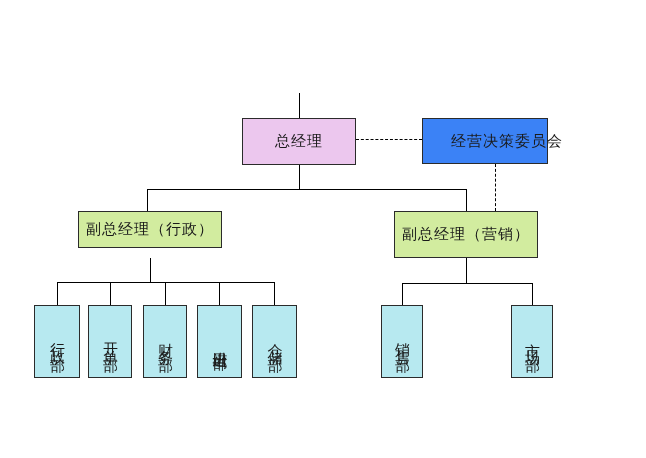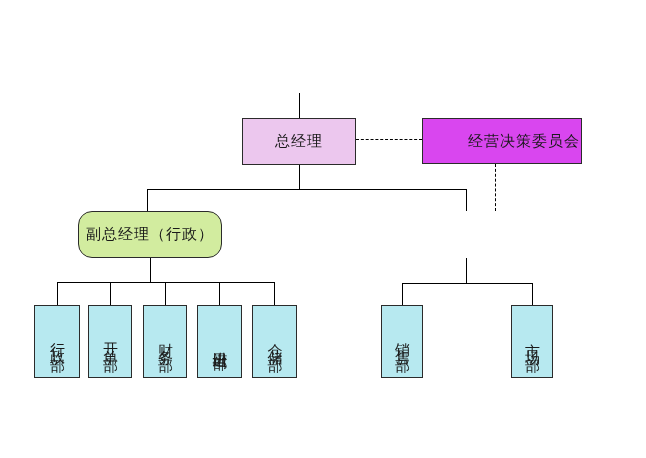--- a/index.html
+++ b/index.html
@@ -70,24 +70,25 @@
   <div class="vline" style="left:274px; top:282px; height:23px;"></div>
 
   <div class="vline" style="left:466px; top:258px; height:25px;"></div>
   <div class="hline" style="left:402px; top:283px; width:130px;"></div>
   <div class="vline" style="left:402px; top:283px; height:22px;"></div>
   <div class="vline" style="left:532px; top:283px; height:22px;"></div>
 
 
   <div class="node" style="left: 242px; top: 118px; width: 114px; height: 47px; background-color: rgb(236, 199, 238); text-align: right;">总经理</div>
 
-  <div class="node" style="left: 422px; top: 118px; width: 160px; height: 46px; background-color: #d946ef; padding-left: 44px;">经营决策委员会</div>
+  <div class="node" style="left: 422px; top: 118px; width: 126px; height: 46px; background-color: #3b82f6; padding-left: 44px;">经营决策委员会</div>
 
-  <div class="node" style="left: 78px; top: 211px; width: 144px; height: 47px; background-color: rgb(210, 236, 159); border-radius: 14px;">副总经理（行政）</div>
+  <div class="node" style="left: 78px; top: 211px; width: 144px; height: 37px; background-color: rgb(210, 236, 159);">副总经理（行政）</div>
 
+  <div class="node" style="left: 394px; top: 211px; width: 144px; height: 47px; background-color: rgb(210, 236, 159);">副总经理（营销）</div>
 
   <div class="node dept" style="left: 34px; top: 305px; width: 46px; height: 73px; background-color: rgb(183, 233, 240);">
     <span class="v-text">行政部</span>
   </div>
 
   <div class="node dept" style="left: 88px; top: 305px; width: 44px; height: 73px; background-color: rgb(183, 233, 240);">
     <span class="v-text">开单部</span>
   </div>
 
   <div class="node dept" style="left: 143px; top: 305px; width: 44px; height: 73px; background-color: rgb(183, 233, 240);">

